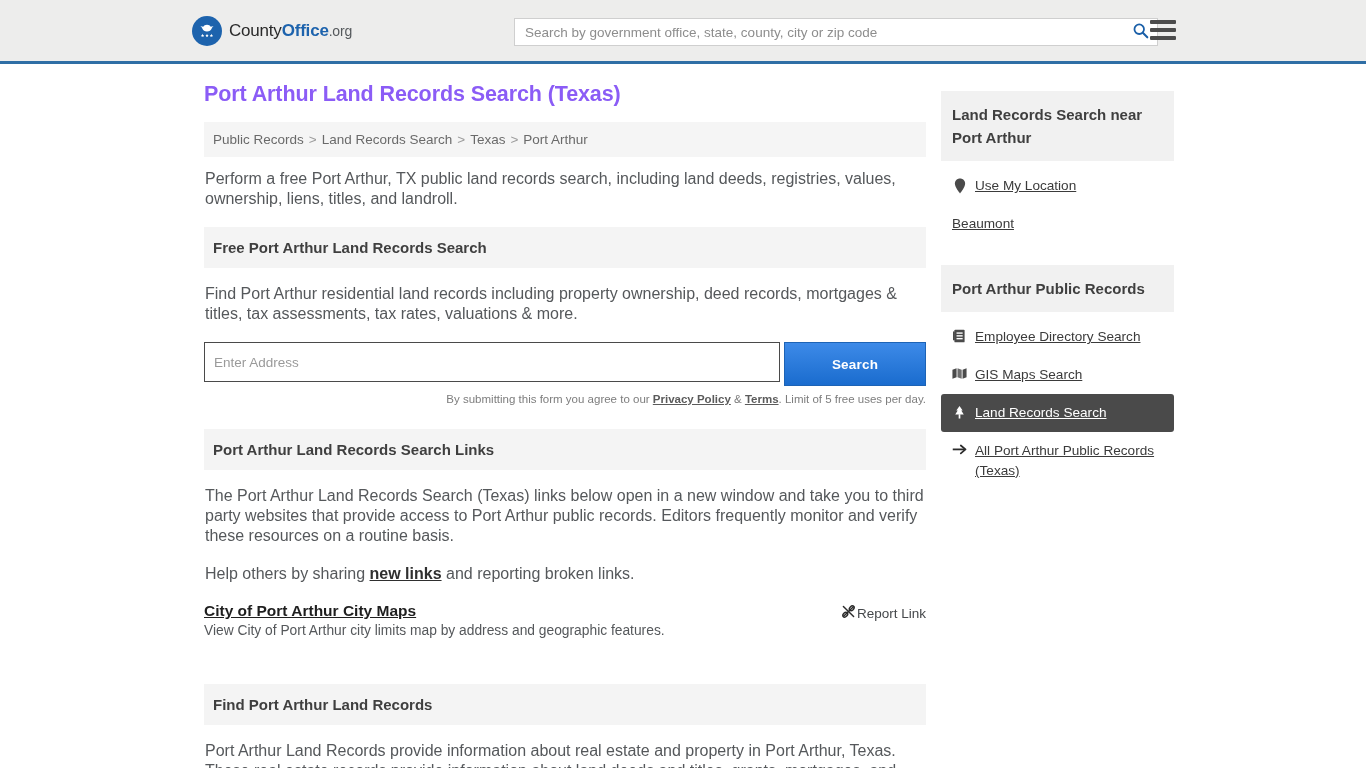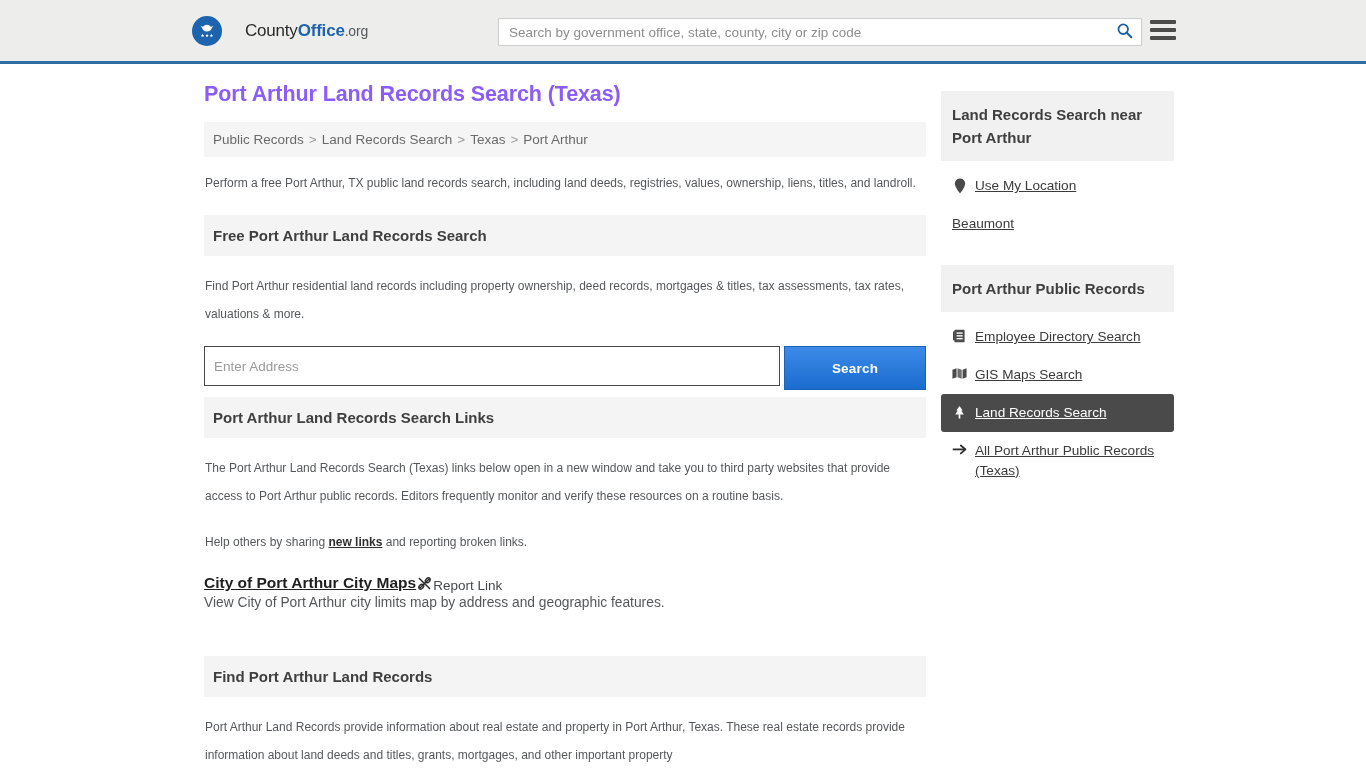--- a/index.html
+++ b/index.html
@@ -21,21 +21,21 @@
     border-bottom: 3px solid #2f6ea5;
     display: flex;
     align-items: center;
     position: relative;
   }
   .logo-wrap {
     display: flex;
     align-items: center;
     margin-left: 192px;
     text-decoration: none;
-    gap: 23px;
+    gap: 7px;
   }
   .logo-badge {
     width: 30px; height: 30px;
     border-radius: 50%;
     background: #1d63ad;
     display: flex; flex-direction: column;
     align-items: center; justify-content: center;
     flex: 0 0 auto;
   }
   .logo-badge svg { display: block; }
@@ -43,21 +43,21 @@
     font-size: 17px;
     letter-spacing: -0.2px;
     color: #2a2a2a;
     white-space: nowrap;
   }
   .logo-text .b-blue { color: #1d63ad; font-weight: bold; }
   .logo-text .b-org { color: #55595c; font-size: 14px; }
 
   .search-box {
     position: absolute;
-    left: 498px;
+    left: 514px;
     top: 18px;
     width: 644px;
     height: 28px;
     background: #ffffff;
     border: 1px solid #cfcfcf;
     display: flex;
     align-items: center;
   }
   .search-box input {
     flex: 1;
@@ -124,22 +124,22 @@
     background: #f5f5f5;
     padding: 10px 9px;
     font-size: 13.5px;
     color: #6a6a6a;
     margin-bottom: 12px;
   }
   .breadcrumb a { color: #6a6a6a; text-decoration: none; }
   .breadcrumb .sep { color: #9b9b9b; margin: 0 5px; }
 
   .intro-text, .body-text {
-    font-size: 12px;
-    line-height: 28px;
+    font-size: 16px;
+    line-height: 20px;
     color: #55585b;
     margin: 0 0 18px 0;
     padding: 0 1px;
   }
 
   .section-head {
     background: #f4f4f4;
     padding: 12px 9px;
     font-size: 15px;
     font-weight: bold;
@@ -181,21 +181,21 @@
     text-align: right;
     font-size: 11.5px;
     color: #7d7d7d;
     margin-bottom: 24px;
   }
   .fineprint a { color: #5b5b5b; text-decoration: underline; font-weight: bold; }
 
   
   .result-row {
     display: flex;
-    justify-content: flex-start;
+    justify-content: space-between;
     align-items: flex-start;
     margin-top: 14px;
   }
   .result-title {
     font-size: 15.5px;
     font-weight: bold;
     color: #1f1f1f;
     text-decoration: underline;
     cursor: pointer;
   }
@@ -305,20 +305,21 @@
 
     <div class="section-head">Free Port Arthur Land Records Search</div>
 
     <p class="body-text">Find Port Arthur residential land records including property ownership, deed records, mortgages &amp; titles, tax assessments, tax rates, valuations &amp; more.</p>
 
     <div class="addr-form">
       <input class="addr-input" type="text" placeholder="Enter Address" style="">
       <button class="search-btn">Search</button>
     </div>
 
+    <div class="fineprint"><span>By submitting this form you agree to our </span><a href="#">Privacy Policy</a><span> &amp; </span><a href="#">Terms</a><span>. Limit of 5 free uses per day.</span></div>
 
     <div class="section-head">Port Arthur Land Records Search Links</div>
 
     <p class="body-text">The Port Arthur Land Records Search (Texas) links below open in a new window and take you to third party websites that provide access to Port Arthur public records. Editors frequently monitor and verify these resources on a routine basis.</p>
 
     <p class="body-text"><span>Help others by sharing </span><a href="#" style="color:#2f2f2f;text-decoration:underline;font-weight:bold;">new links</a><span> and reporting broken links.</span></p>
 
     <div class="result-row">
       <a href="#" class="result-title">City of Port Arthur City Maps</a>
       <div class="report-link">

